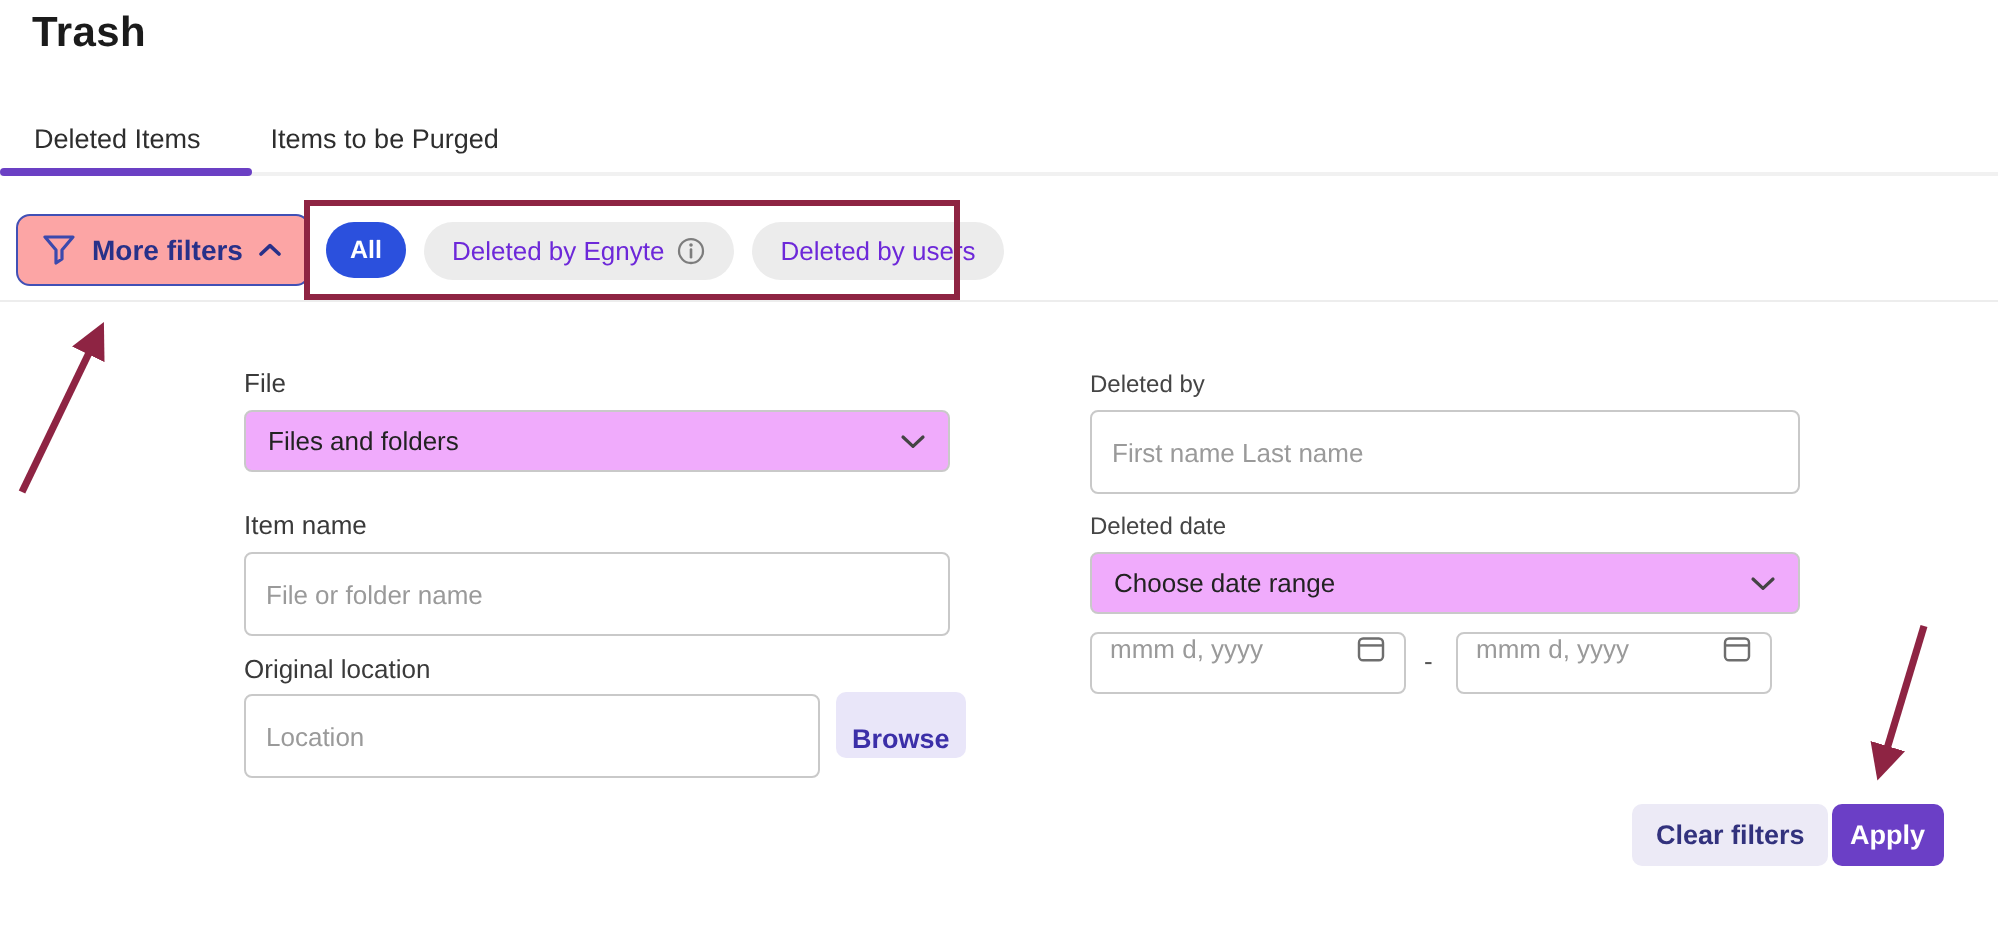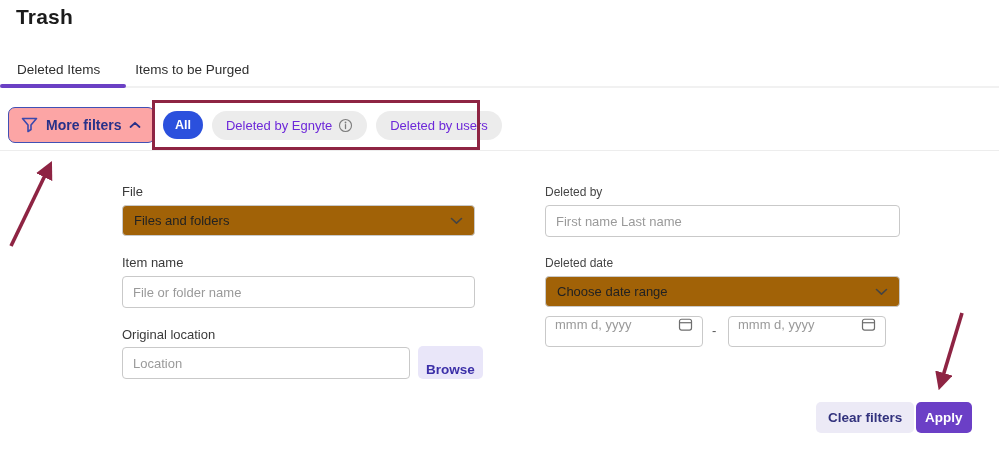--- a/index.html
+++ b/index.html
@@ -67,31 +67,31 @@
   .divider {
     position: absolute; left: 0; top: 150px; width: 999px; height: 1px;
     background: #ededed;
   }
   
   .field-label {
     position: absolute; font-size: 13px; color: #3a3a3a;
   }
   .field-label.small { font-size: 12px; color: #454545; }
   .text-input {
-    position: absolute; height: 32px;
+    position: absolute; height: 42px;
     border: 1px solid #c9c9c9; border-radius: 4px;
     font-family: "Liberation Sans", sans-serif;
     font-size: 13px; color: #222; padding: 0 10px;
     background: #fff; outline: none;
   }
   .text-input::placeholder { color: #9a9a9a; opacity: 1; }
   .fake-select {
     position: absolute; height: 31px;
     border: 1px solid #c9c9c9; border-radius: 4px;
-    background: #a16207; display: flex; align-items: center;
+    background: #f0abfc; display: flex; align-items: center;
     justify-content: space-between; padding: 0 11px;
     font-size: 13px; color: #222; cursor: pointer;
   }
   .date-input-wrap {
     position: absolute; height: 31px;
     border: 1px solid #c9c9c9; border-radius: 4px;
     background: #fff; display: flex; align-items: flex-start;
     justify-content: space-between; padding: 0 9px;
     cursor: text;
   }

